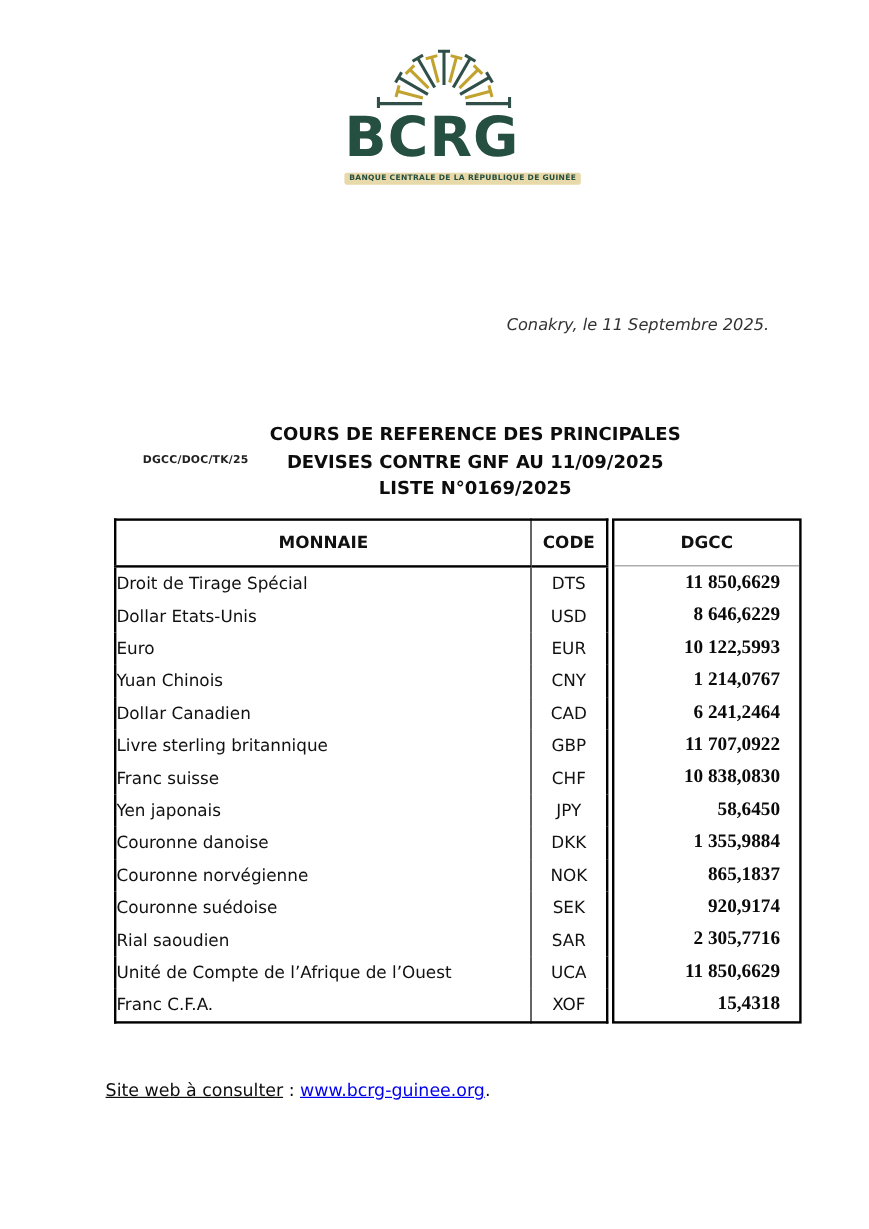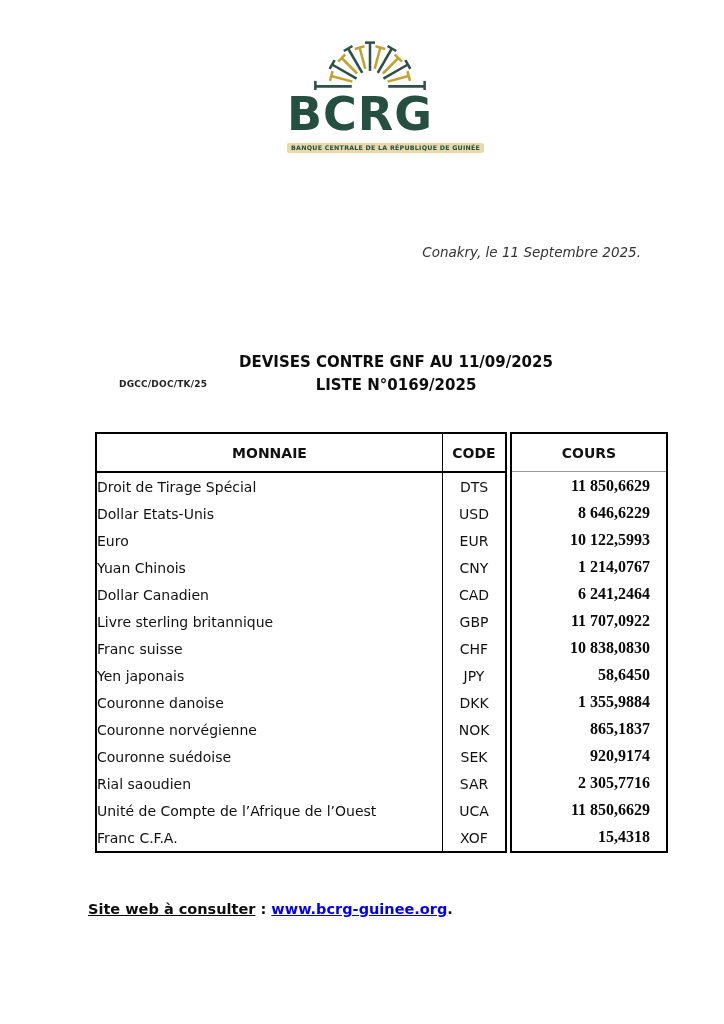--- a/index.html
+++ b/index.html
@@ -20,21 +20,21 @@
     line-height:42px; color:#254f40; font-family:"DejaVu Sans", sans-serif;
   }
   .logo-name {
     display:inline-block; margin-top:3px; padding:1.5px 4px;
     font-size:6.3px; font-weight:bold; letter-spacing:0.25px; white-space:nowrap;
     color:#254f40; background:#e7d9a9; border-radius:2px;
   }
 
   
   .date-line {
-    position:absolute; top:244px; right:83px;
+    position:absolute; top:263px; right:83px;
     font-size:13.5px; font-style:italic; color:#333;
   }
   .doc-ref {
     position:absolute; top:379px; left:119px;
     font-size:9px; font-weight:bold; color:#222; letter-spacing:0.2px;
   }
   .title-block {
     position:absolute; top:351px; left:166px; width:460px;
     text-align:center; font-weight:bold; font-size:15px; line-height:22.5px; color:#0d0d0d;
   }
@@ -57,21 +57,21 @@
   .cours-h {
     height:37px; line-height:38px; text-align:center;
     font-size:14px; font-weight:bold; border-bottom:1px solid #999;
   }
   .rate {
     height:27px; line-height:27px; text-align:right; padding-right:16px;
     font-family:"Liberation Serif", serif; font-weight:bold; font-size:16px; color:#0a0a0a;
   }
 
   
-  .footer { position:absolute; top:901px; left:88px; font-size:14.5px; font-weight:bold; color:#0d0d0d; }
+  .footer { position:absolute; top:901px; left:88px; font-size:14.5px; font-weight:normal; color:#0d0d0d; }
   .footer .lbl { text-decoration:underline; }
   .footer a { color:#0000ee; text-decoration:underline; cursor:pointer; }
 </style>
 </head>
 <body>
 
 <div class="page">
 
   <div class="logo">
     <svg width="150" height="51" viewBox="0 0 164 56" aria-hidden="true">
@@ -130,20 +130,21 @@
     </svg>
     <div class="logo-acronym">BCRG</div>
     <div class="logo-name">BANQUE CENTRALE DE LA RÉPUBLIQUE DE GUINÉE</div>
   </div>
 
   <div class="date-line">Conakry, le 11 Septembre 2025.</div>
 
   <div class="doc-ref">DGCC/DOC/TK/25</div>
 
   <div class="title-block">
+    <div>COURS DE REFERENCE DES PRINCIPALES</div>
     <div>DEVISES CONTRE GNF AU 11/09/2025</div>
     <div>LISTE N°0169/2025</div>
   </div>
 
   <div class="rates">
     <table class="tA">
       <thead>
         <tr>
           <th class="col-monnaie">MONNAIE</th>
           <th class="col-code">CODE</th>
@@ -203,21 +204,21 @@
           <td class="cell-monnaie">Unité de Compte de l’Afrique de l’Ouest</td>
           <td class="cell-code">UCA</td>
         </tr>
           <tr>
           <td class="cell-monnaie">Franc C.F.A.</td>
           <td class="cell-code">XOF</td>
         </tr>
         </tbody>
     </table>
     <div class="boxB">
-      <div class="cours-h">COURS</div>
+      <div class="cours-h">DGCC</div>
       <div>
 
       <div class="rate">11 850,6629</div>
           <div class="rate">8 646,6229</div>
           <div class="rate">10 122,5993</div>
           <div class="rate">1 214,0767</div>
           <div class="rate">6 241,2464</div>
           <div class="rate">11 707,0922</div>
           <div class="rate">10 838,0830</div>
           <div class="rate">58,6450</div>

